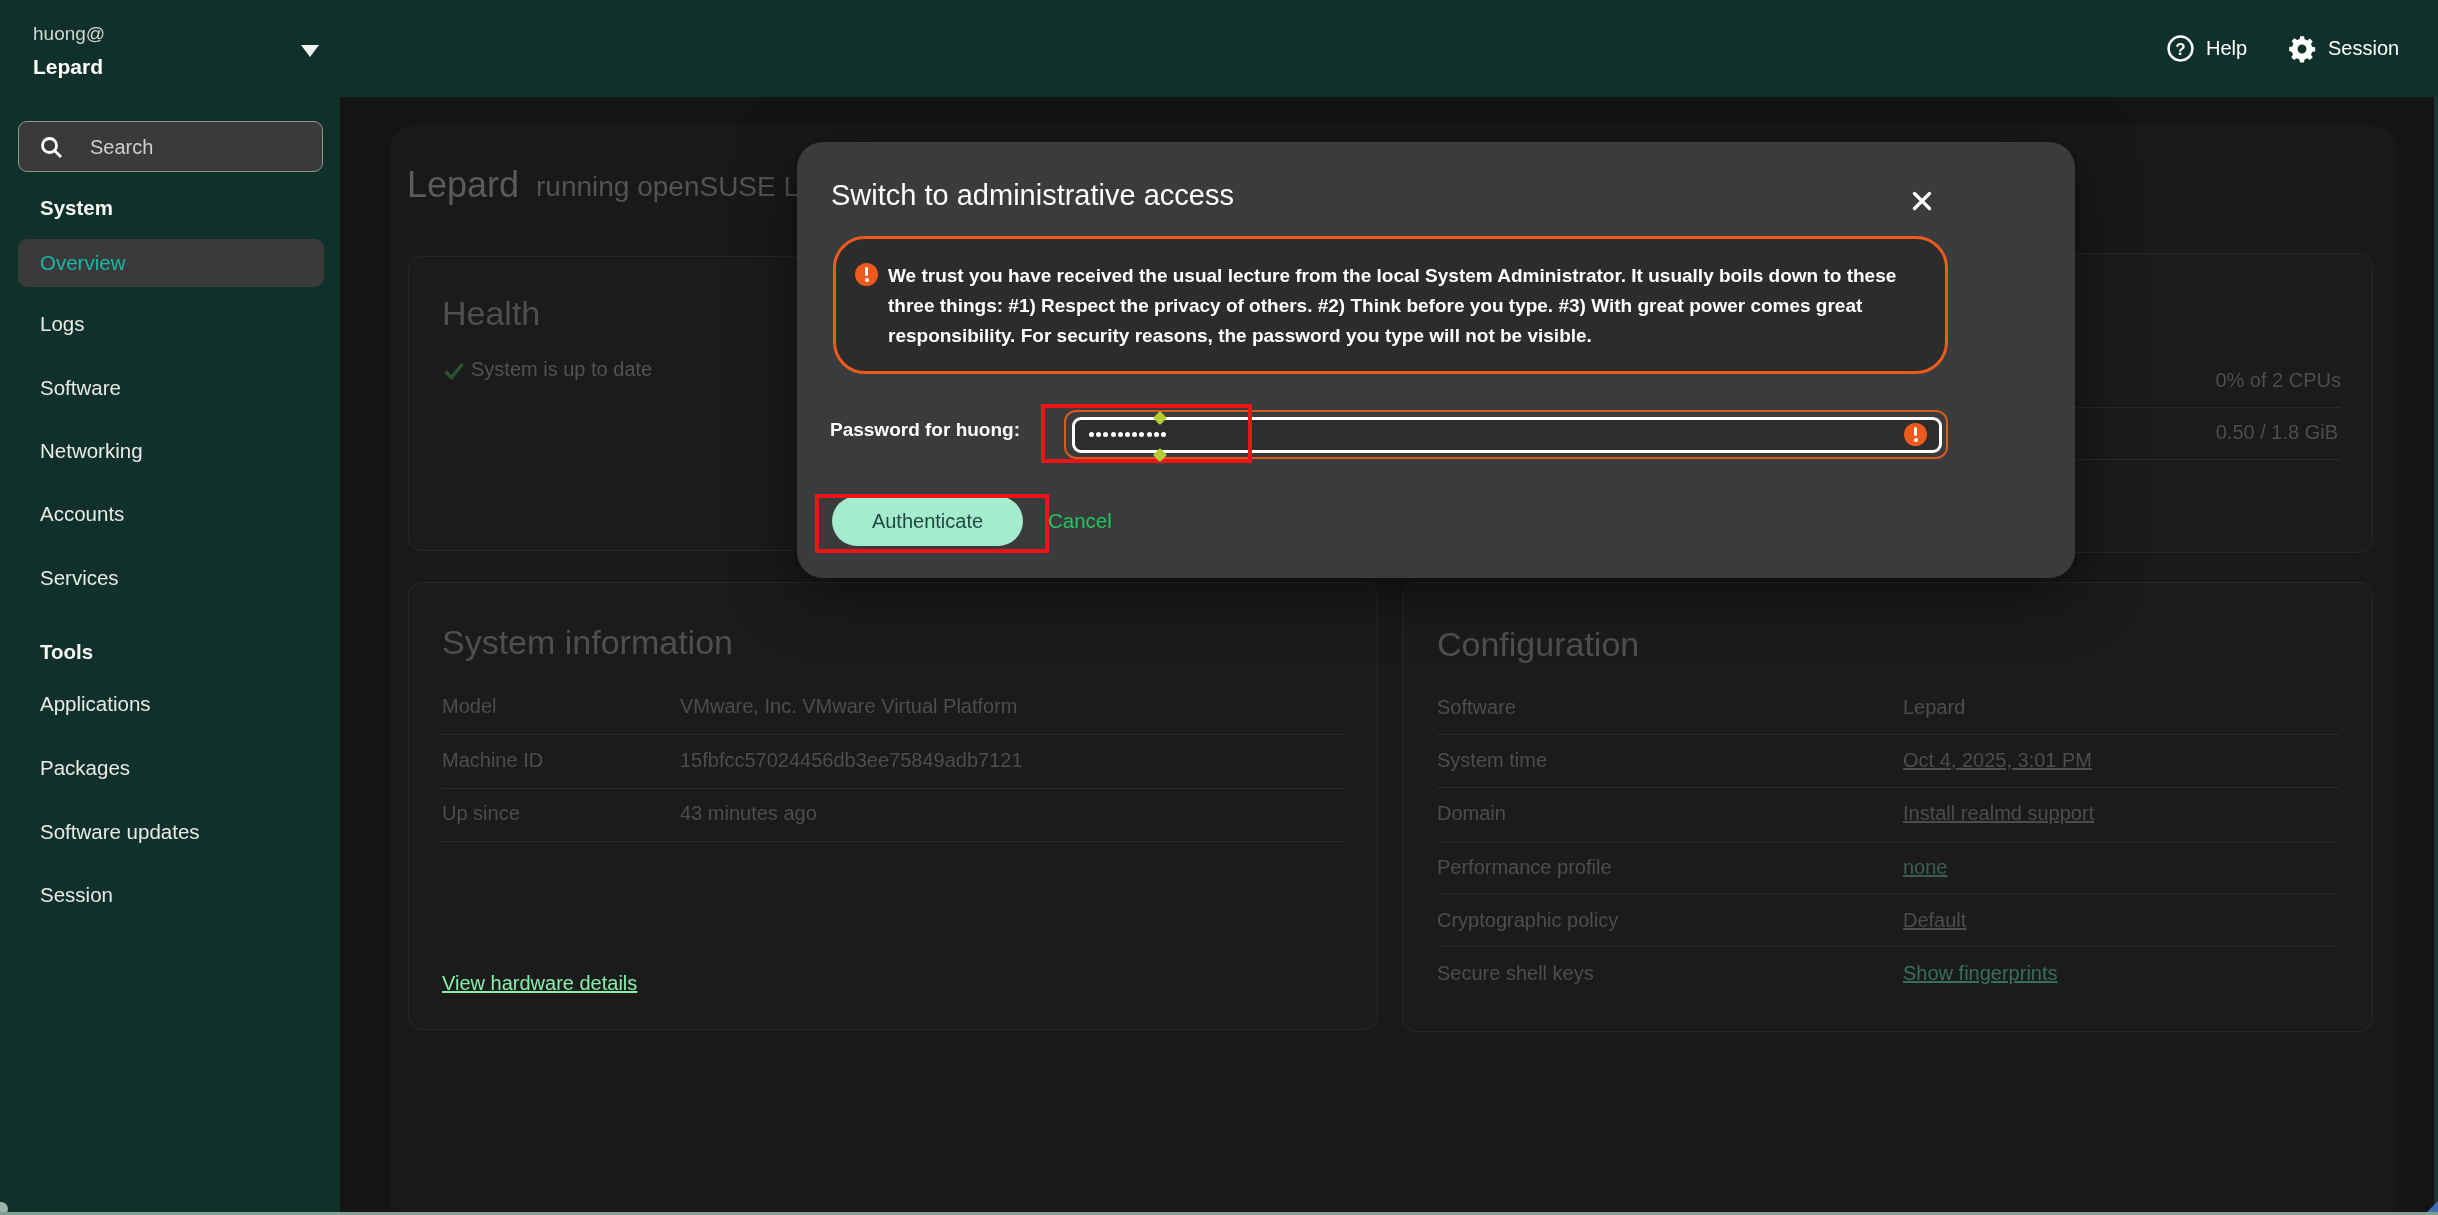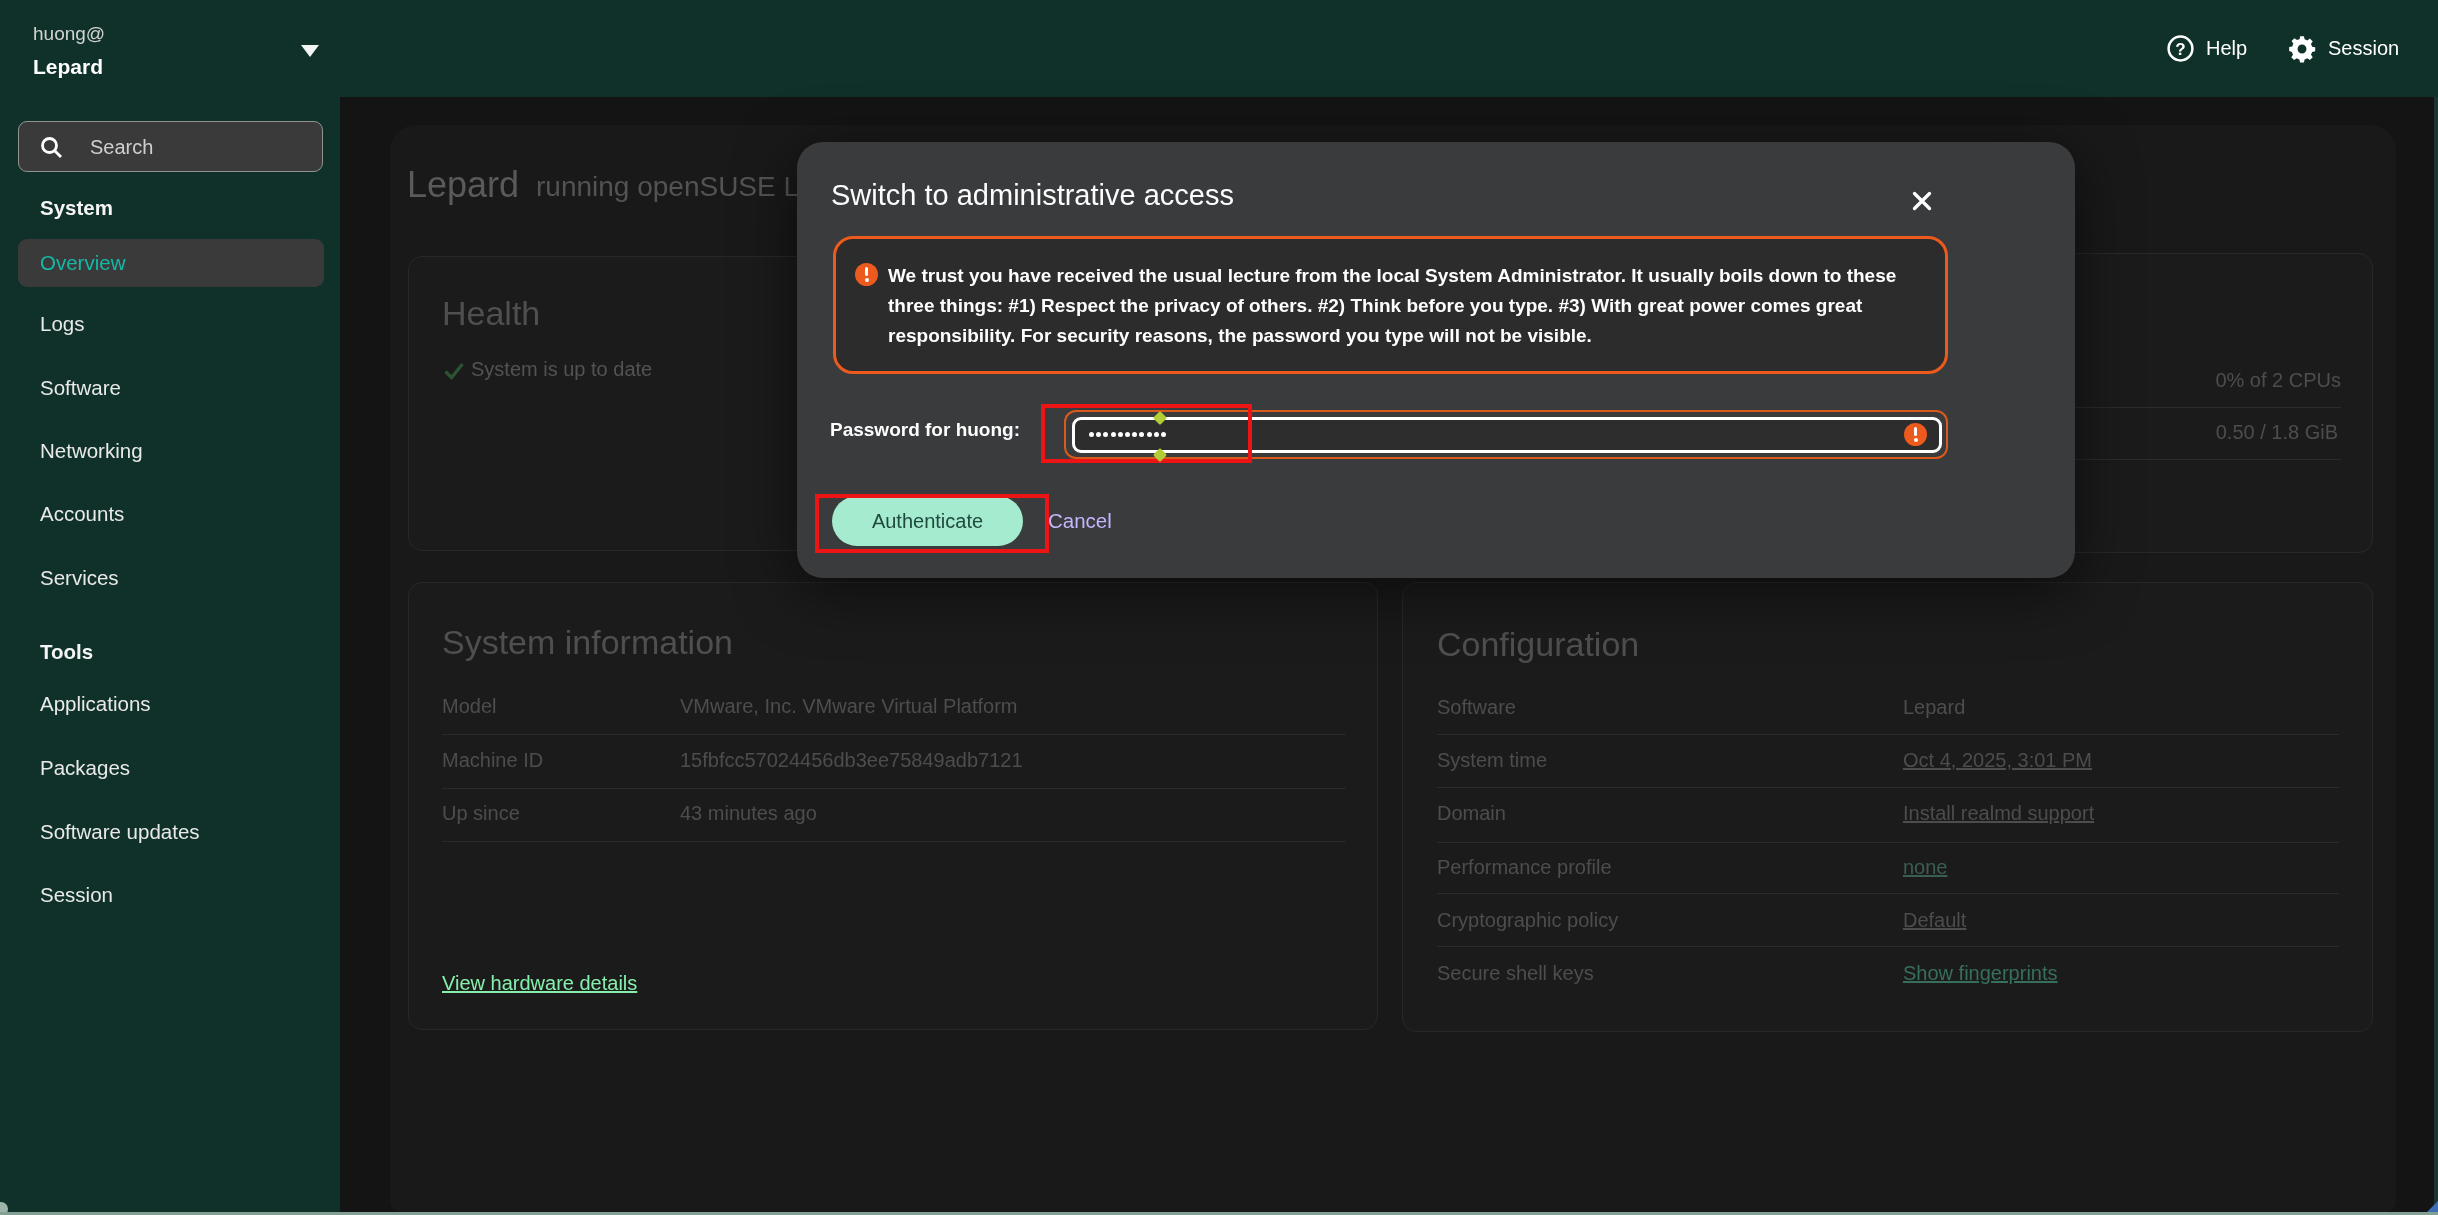--- a/index.html
+++ b/index.html
@@ -35,35 +35,35 @@
   .ctitle { position:absolute; font-size:34px; color:#4f4f4f; }
   .rowtxt { position:absolute; font-size:20px; color:#4d4d4d; }
   .divider { position:absolute; height:1px; background:#2b2b2b; }
   .ulink { text-decoration:underline; }
 
   
   #modal { left:797px; top:142px; width:1278px; height:436px; background:#3a3b3c;
     border-radius:26px; box-shadow:0 12px 60px rgba(0,0,0,.55); }
   #mtitle { left:34px; top:37px; font-size:29px; color:#fdfdfd; }
   #alert { left:36px; top:94px; width:1115px; height:138px; border:3px solid #ec5b1d;
-    border-radius:20px; background:#2c2c2c; }
+    border-radius:32px; background:#2c2c2c; }
   .alerttext { position:absolute; left:52px; top:22px; width:1080px; font-size:19px;
     font-weight:bold; color:#fefefe; line-height:30px; }
   .bang { position:absolute; width:23px; height:23px; border-radius:50%; background:#ec5b1d; }
   .bang::before { content:""; position:absolute; left:9.7px; top:4.4px; width:3.8px; height:9px; background:#fff; border-radius:1.8px; }
   .bang::after { content:""; position:absolute; left:9.6px; top:15.4px; width:4.1px; height:4.1px; background:#fff; border-radius:50%; }
   #plabel { left:33px; top:277px; font-size:19px; font-weight:bold; color:#fdfdfd; }
   #oring { left:267px; top:268px; width:884px; height:49px; border:2px solid #da5a1b; border-radius:12px; }
   #pinput { left:275px; top:275px; width:870px; height:36px; background:#2d2d2d;
     border:3.5px solid #ffffff; border-radius:9px; }
   .dot { width:5px; height:5px; border-radius:50%; background:#fff; }
   #errbang { left:1107px; top:281px; }
   #authbtn { left:35px; top:354px; width:191px; height:50px; border-radius:25px; background:#a5ebd0;
     color:#1f4a3e; font-size:20px; text-align:center; line-height:50px; }
-  #cancel { left:251px; top:367px; font-size:20.5px; color:#c4b5fd; }
+  #cancel { left:251px; top:367px; font-size:20.5px; color:#22c55e; }
 
   .annot { position:absolute; border:4px solid #ec1414; }
   .diamond { position:absolute; width:10px; height:10px; background:#b3cd37; transform:rotate(45deg); border-radius:1.5px; }
 
   
   #redge { left:2434px; top:97px; width:4px; height:1118px; background:#1d3530; }
   #btri { left:2424px; top:1201px; width:0; height:0; border-left:14px solid transparent; border-bottom:14px solid #3e6db5; }
   #bedge { left:0px; top:1212px; width:2438px; height:3px; background:#84a094; }
 </style>
 </head>

